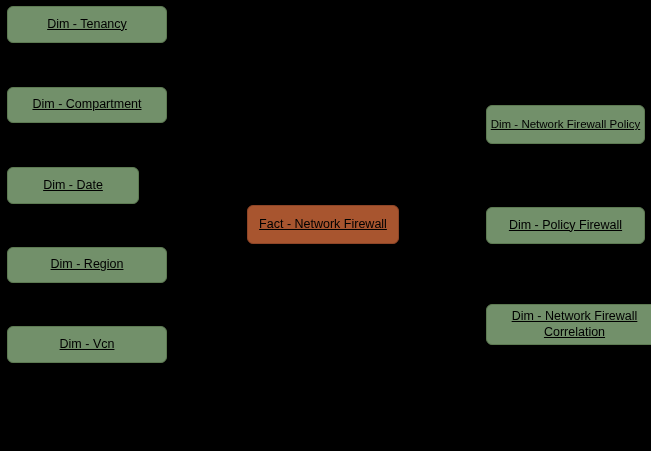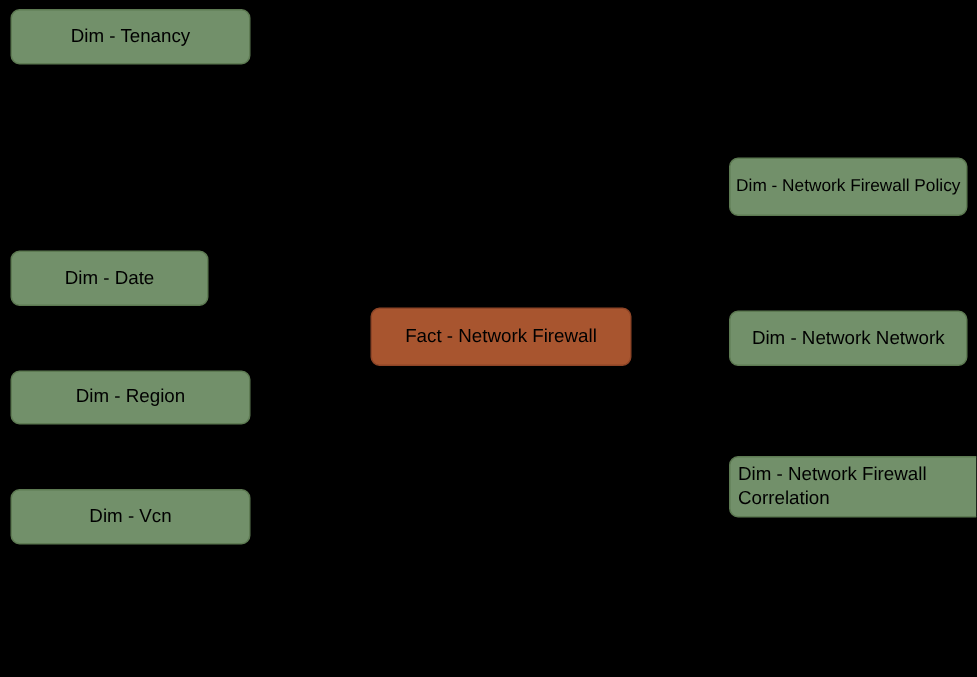--- a/index.html
+++ b/index.html
@@ -13,68 +13,71 @@
     height: 451px;
     background: var(--canvas-bg, #000000);
     font-family: "Liberation Sans", sans-serif;
     overflow: hidden;
   }
   .node {
     position: absolute;
     display: flex;
     align-items: center;
     justify-content: center;
+    text-align: center;
     box-sizing: border-box;
     border-radius: 6px;
     color: var(--node-text, #000000);
     font-size: 12.5px;
     line-height: 1.25;
     padding: 1px 5px;
     overflow: hidden;
+    text-decoration: underline;
   }
   .node.dim {
     background: var(--dim-fill, #72906a);
     border: 1px solid var(--dim-border, #5d7a52);
   }
   .node.fact {
     background: var(--fact-fill, #a8552f);
     border: 1px solid var(--fact-border, #8e4527);
   }
   .node.nowrap { white-space: nowrap; font-size: 11.5px; }
 
   
   .n-l1 { left: 7px;  top: 6px;   width: 160px; height: 37px; }
   .n-l2 { left: 7px;  top: 87px;  width: 160px; height: 36px; }
   .n-l3 { left: 7px;  top: 167px; width: 132px; height: 37px; }
   .n-l4 { left: 7px;  top: 247px; width: 160px; height: 36px; }
   .n-l5 { left: 7px;  top: 326px; width: 160px; height: 37px; }
   .n-l6 { left: 7px;  top: 406px; width: 160px; height: 37px; }
   
-  .n-fact { left: 247px; top: 205px; width: 174px; height: 39px; }
+  .n-fact { left: 247px; top: 205px; width: 152px; height: 39px; }
   
   .n-r1 { left: 486px; top: 105px; width: 159px; height: 39px; }
   .n-r2 { left: 486px; top: 207px; width: 159px; height: 37px; }
   .n-r3 { left: 486px; top: 304px; width: 177px; height: 41px; }
 </style>
 </head>
 <body>
 
 <div class="canvas">
 
   <div class="node dim n-l1">Dim - Tenancy</div>
 
+  <div class="node dim n-l2">Dim - Compartment</div>
 
   <div class="node dim n-l3">Dim - Date</div>
 
   <div class="node dim n-l4">Dim - Region</div>
 
   <div class="node dim n-l5">Dim - Vcn</div>
 
 
   <div class="node fact n-fact">Fact - Network Firewall</div>
 
   <div class="node dim nowrap n-r1">Dim - Network Firewall Policy</div>
 
-  <div class="node dim n-r2">Dim - Network Network</div>
+  <div class="node dim n-r2">Dim - Policy Firewall</div>
 
   <div class="node dim n-r3">Dim - Network Firewall Correlation</div>
 
 </div>
 
 </body></html>

